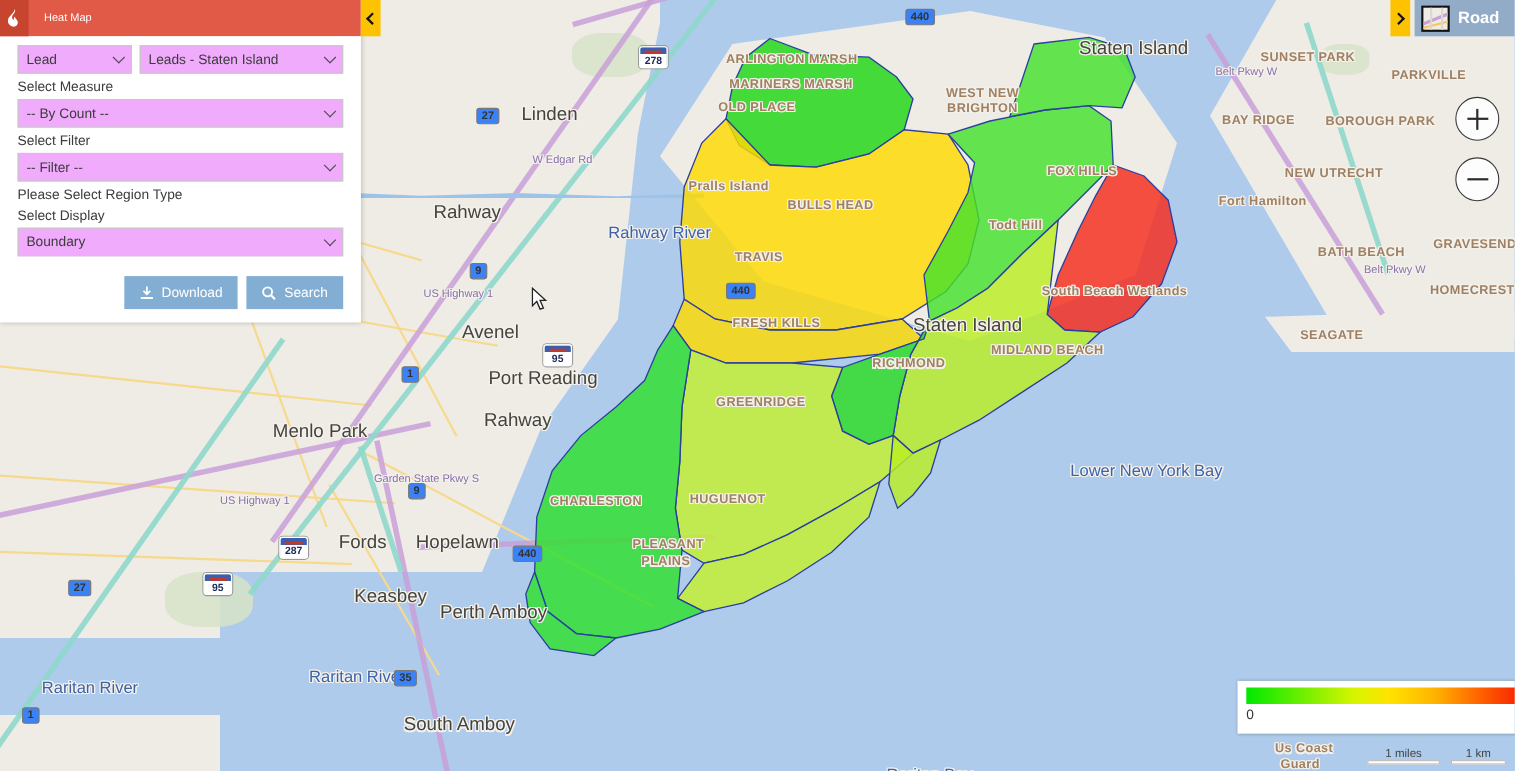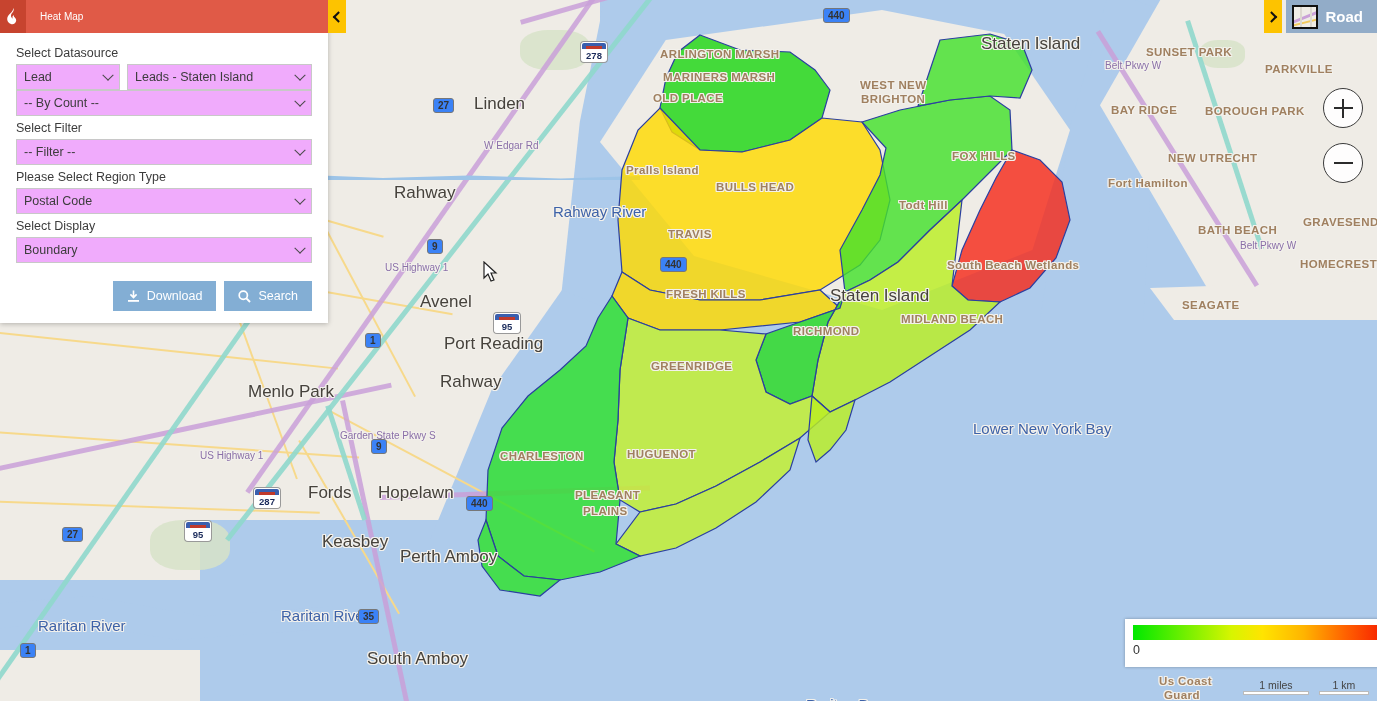--- a/index.html
+++ b/index.html
@@ -340,48 +340,44 @@
     <div id="panel-header">
       <div id="panel-logo">
         <svg width="15" height="17" viewBox="0 0 15 17">
           <path d="M7.5,0 C8.6,3.2 6,4.6 5.2,6.6 C4.4,8.6 5.6,10.2 7,10.6 C5.8,9.2 6.6,7.8 7.8,7 C7.2,9.2 10.4,9.8 10.2,12.6 C10,15.2 7.6,16.6 5.6,16.2 C2.4,15.6 0.6,12.8 1.4,9.6 C2.2,6.4 6.8,4.4 7.5,0 Z" fill="#fff"></path>
         </svg>
       </div>
       <div id="panel-title">Heat Map</div>
     </div>
 
     <div id="panel-body">
-      <div class="field-label">Select Datasource</div>
       <div class="sel-row">
         <div class="sel">
           <span>Lead</span>
           <span class="chev"></span>
         </div>
         <div class="sel">
           <span>Leads - Staten Island</span>
           <span class="chev"></span>
         </div>
       </div>
 
+      <div class="field-label">Select Measure</div>
       <div class="sel">
         <span>-- By Count --</span>
         <span class="chev"></span>
       </div>
 
       <div class="field-label">Select Filter</div>
       <div class="sel">
         <span>-- Filter --</span>
         <span class="chev"></span>
       </div>
 
       <div class="field-label">Please Select Region Type</div>
-      <div class="sel">
-        <span>Postal Code</span>
-        <span class="chev"></span>
-      </div>
 
       <div class="field-label">Select Display</div>
       <div class="sel">
         <span>Boundary</span>
         <span class="chev"></span>
       </div>
 
       <div id="btn-row">
         <button class="btn">
           <svg width="13" height="13" viewBox="0 0 13 13">

